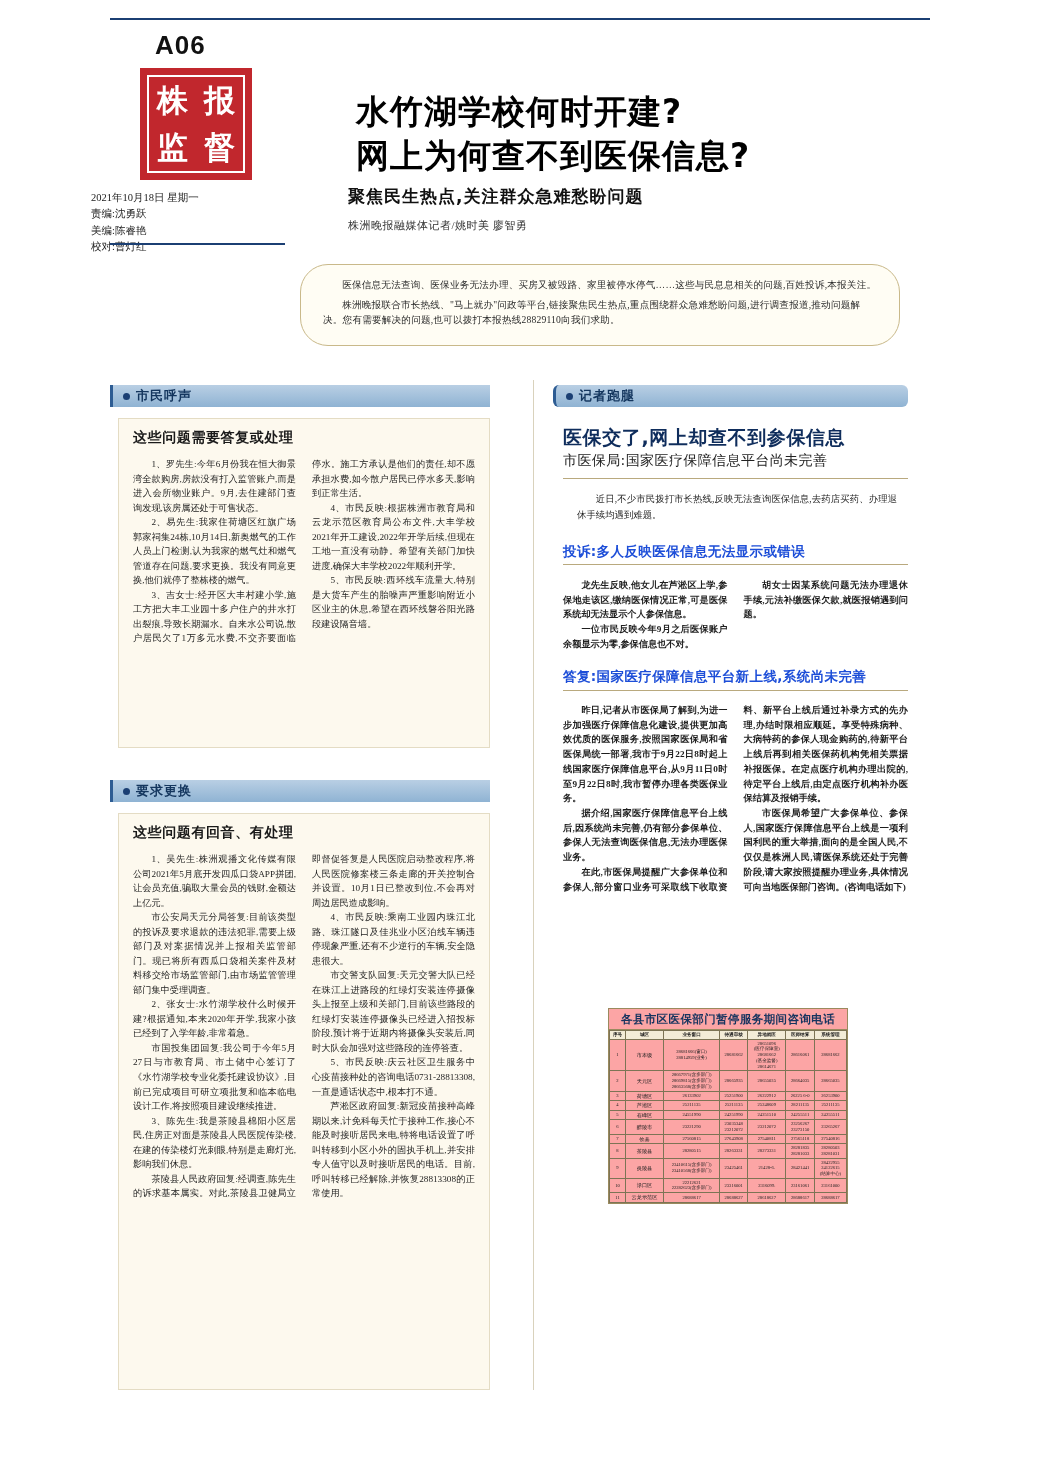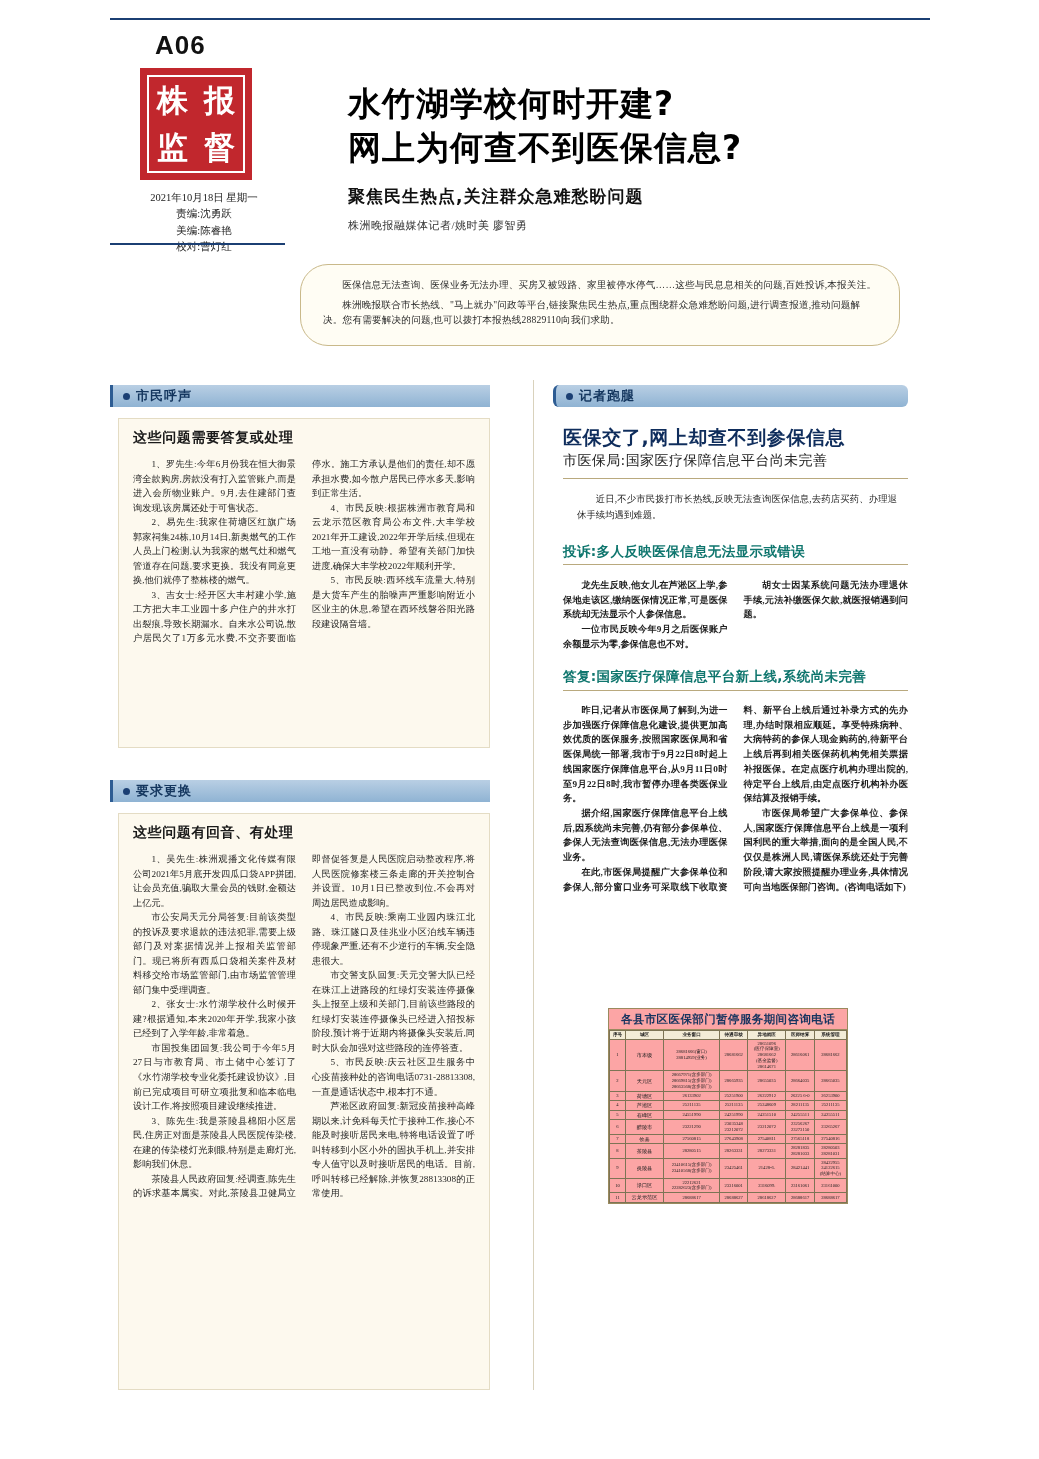--- a/index.html
+++ b/index.html
@@ -14,27 +14,27 @@
   .page{position:relative;width:1039px;height:1459px;box-sizing:border-box;}
 
   
   .top-rule{position:absolute;left:110px;top:18px;width:820px;height:2px;background:#1b3f73;}
 
   
   .page-no{position:absolute;left:155px;top:30px;font-size:26px;font-weight:bold;letter-spacing:1px;color:#111;font-family:"Liberation Sans",sans-serif;}
   .seal{position:absolute;left:140px;top:68px;width:112px;height:112px;background:#c1272d;border:3px solid #c1272d;box-sizing:border-box;}
   .seal .inner{position:absolute;inset:4px;border:2px solid #fff;box-sizing:border-box;display:grid;grid-template-columns:1fr 1fr;grid-template-rows:1fr 1fr;}
   .seal .ch{color:#fff;font-size:31px;font-weight:bold;display:flex;align-items:center;justify-content:center;font-family:"DejaVu Serif",serif;}
-  .mast-meta{position:absolute;left:104px;top:190px;width:200px;text-align:center;font-size:10.5px;line-height:1.55;color:#222;}
+  .mast-meta{position:absolute;left:91px;top:190px;width:200px;text-align:left;font-size:10.5px;line-height:1.55;color:#222;}
   .mast-meta div{white-space:nowrap;}
   .mast-rule{position:absolute;left:110px;top:243px;width:175px;height:2px;background:#1b3f73;}
 
   
   .headline{position:absolute;left:348px;top:82px;width:560px;}
-  .headline h1{margin:0;font-size:33px;line-height:1.32;font-weight:bold;letter-spacing:1px;font-family:"DejaVu Sans",sans-serif;color:#000;}
+  .headline h1{margin:8px;font-size:33px;line-height:1.32;font-weight:bold;letter-spacing:1px;font-family:"DejaVu Sans",sans-serif;color:#000;}
   .subhead{position:absolute;left:348px;top:185px;font-size:17px;font-weight:bold;letter-spacing:1px;color:#111;font-family:"DejaVu Sans",sans-serif;}
   .byline{position:absolute;left:348px;top:218px;font-size:11px;color:#333;letter-spacing:.5px;}
 
   
   .intro{position:absolute;left:300px;top:264px;width:600px;height:82px;border:1px solid #c9b98a;border-radius:28px;background:#fffdf4;box-sizing:border-box;padding:12px 22px;}
   .intro p{margin:0 0 4px 0;font-size:9.6px;line-height:1.62;color:#2a2a2a;text-indent:2em;letter-spacing:.2px;}
 
   
   .bar{position:absolute;height:22px;background:linear-gradient(180deg,#b9cfe4 0%, #8fb3d3 100%);border-left:3px solid #2d5c93;box-sizing:border-box;display:flex;align-items:center;padding-left:10px;}
   .bar .dot{width:7px;height:7px;border-radius:50%;background:#1b3f73;margin-right:6px;display:inline-block;}
@@ -43,21 +43,21 @@
   
   .panel{position:absolute;background:#fdf9ee;border:1px solid #e4dcc4;box-sizing:border-box;}
   .panel h3{margin:0;padding:10px 14px 4px 14px;font-size:14px;font-weight:bold;color:#1a1a1a;letter-spacing:.6px;font-family:"DejaVu Sans",sans-serif;}
   .cols2{column-count:2;column-gap:16px;padding:6px 14px 12px 14px;}
   .cols2 p{margin:0;font-size:9.2px;line-height:1.58;text-indent:2em;color:#1e1e1e;text-align:justify;}
 
   
   .r-title{position:absolute;font-size:19px;font-weight:bold;color:#0f2d5c;letter-spacing:.6px;font-family:"DejaVu Sans",sans-serif;}
   .r-sub{position:absolute;font-size:14px;color:#222;letter-spacing:.4px;font-family:"DejaVu Sans",sans-serif;}
   .r-lead{position:absolute;font-size:9.4px;line-height:1.65;text-indent:2em;color:#1e1e1e;text-align:justify;}
-  .r-h{position:absolute;font-size:13.5px;font-weight:bold;color:#0f766e;letter-spacing:.4px;font-family:"DejaVu Sans",sans-serif;}
+  .r-h{position:absolute;font-size:13.5px;font-weight:bold;color:#1d4ed8;letter-spacing:.4px;font-family:"DejaVu Sans",sans-serif;}
   .r-body{position:absolute;font-size:9.2px;line-height:1.6;color:#1e1e1e;text-align:justify;}
   .r-body p{margin:0;text-indent:2em;font-weight:bold;}
   .r-2col{column-count:2;column-gap:16px;}
   .hr-thin{position:absolute;height:1px;background:#b9a97e;}
 
   
   .tbl-wrap{position:absolute;left:608px;top:1008px;width:240px;border:1px solid #9a8a5e;background:#fca5a5;box-sizing:border-box;}
   .tbl-cap{text-align:center;font-size:11.5px;font-weight:bold;color:#17345f;padding:3px 0 2px;letter-spacing:.4px;border-bottom:1px solid #9a8a5e;font-family:"DejaVu Sans",sans-serif;}
   table.mini{border-collapse:collapse;width:100%;font-size:4.6px;color:#222;}
   table.mini th,table.mini td{border:.5px solid #7d7455;padding:1px 1px;text-align:center;line-height:1.25;vertical-align:middle;}

